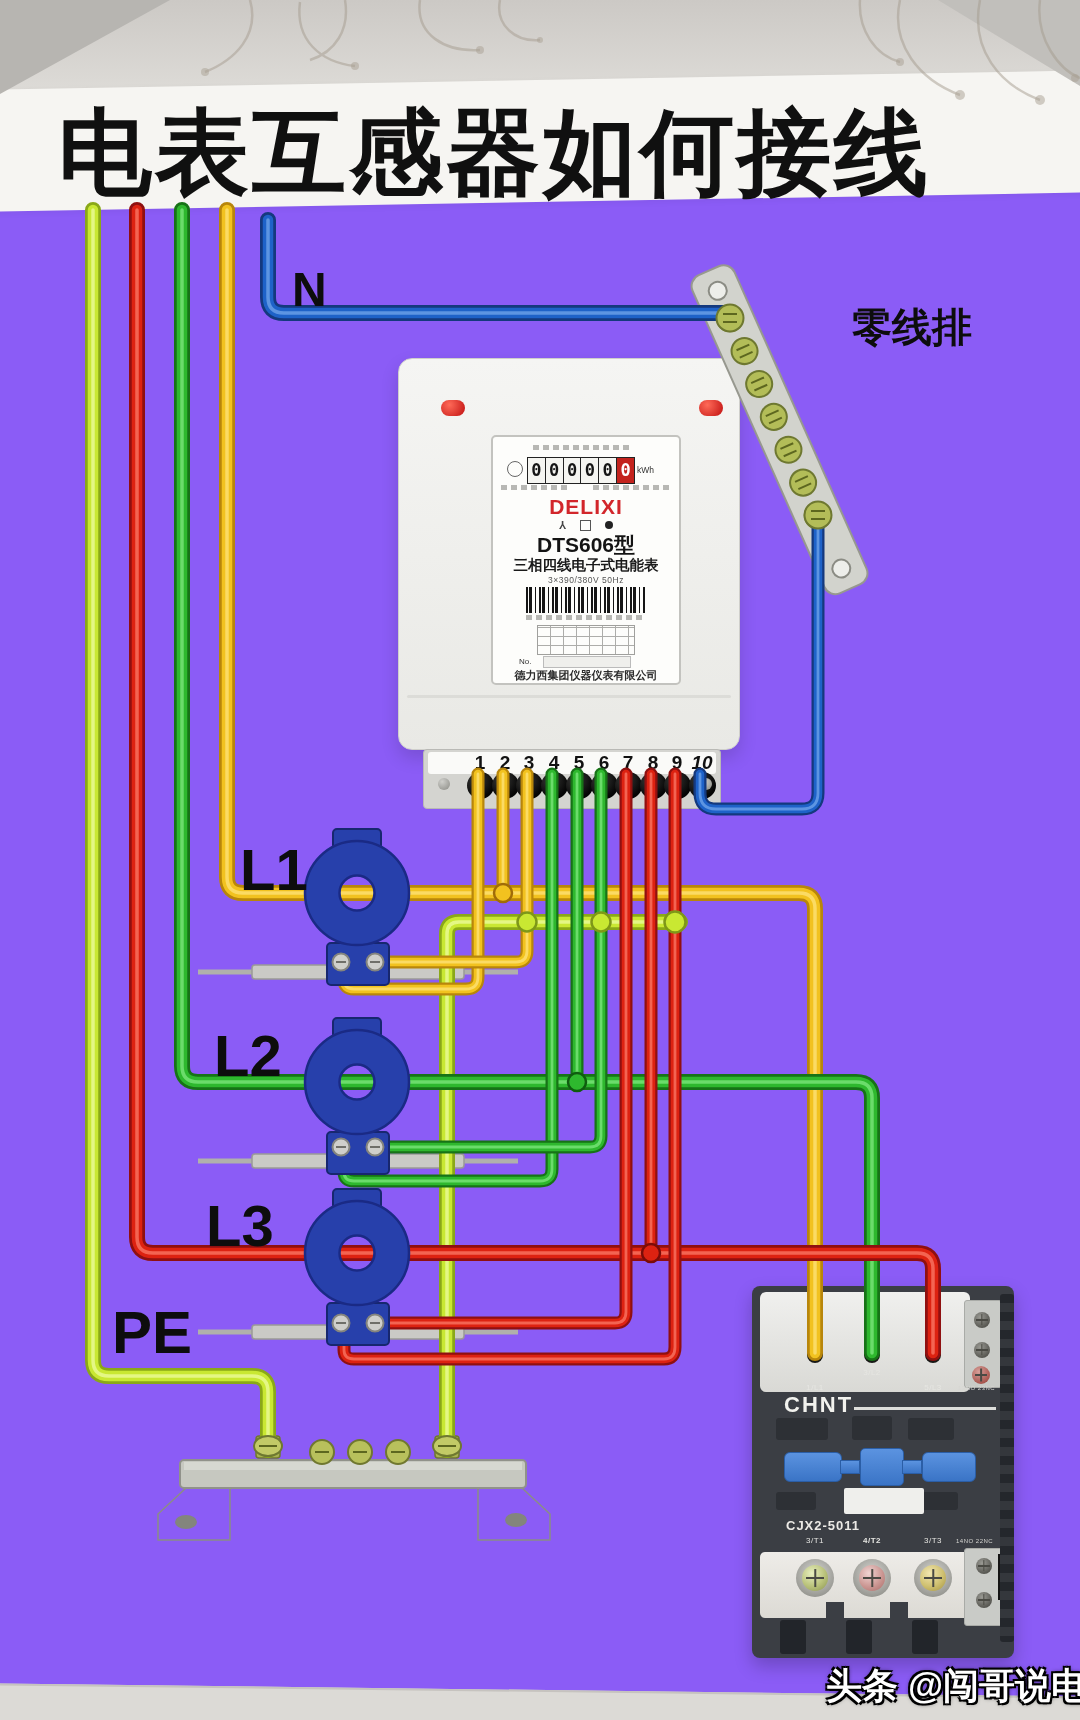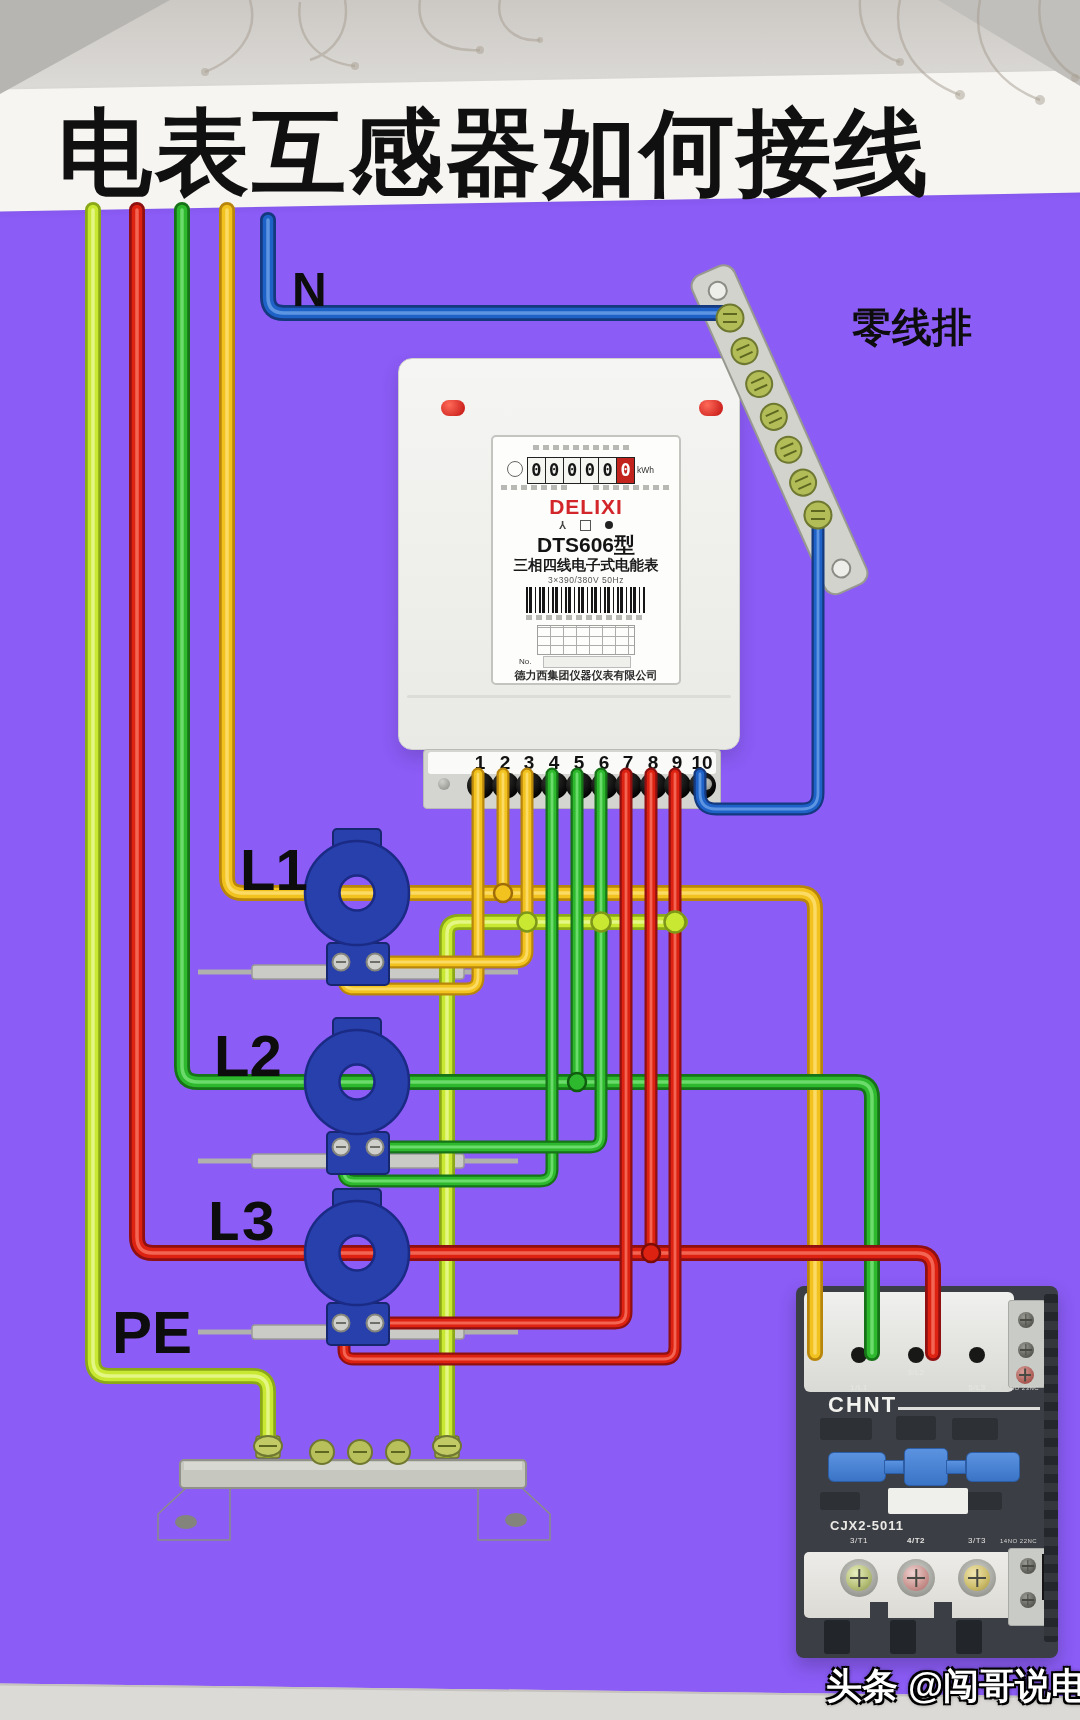--- a/index.html
+++ b/index.html
@@ -59,21 +59,21 @@
   .no-slot{left:50px;top:219px;width:86px;height:10px;background:#efefec;border:1px solid #bbb;}
   .company{left:0;top:231px;width:100%;text-align:center;font-size:11px;font-weight:700;color:#2c2c2c;}
   .term-block{left:24px;top:390px;width:296px;height:58px;background:#d4d4d0;border:1px solid #b9b9b5;border-radius:4px;}
   .num-strip{left:4px;top:2px;width:288px;height:22px;background:#fafaf8;border-radius:3px;}
   .tnum{top:2px;width:26px;text-align:center;font-size:19px;font-weight:800;color:#111;}
   .term-c{top:22px;width:27px;height:27px;border-radius:50%;background:radial-gradient(circle at 35% 30%,#3a3a38,#050505 70%);}
   .end-screw{top:28px;width:12px;height:12px;border-radius:50%;background:radial-gradient(circle at 35% 30%,#cfcfcb,#8a8a84);}
 
   
   .contactor{left:752px;top:1286px;width:262px;height:372px;background:#3b3e44;border-radius:8px;
-    box-shadow:0 8px 18px rgba(0,0,0,.22);z-index:2;margin-left:44px;}
+    box-shadow:0 8px 18px rgba(0,0,0,.22);z-index:2;}
   .c-topblock{left:8px;top:6px;width:210px;height:100px;background:linear-gradient(180deg,#f0f0ee,#d9d9d5);border-radius:6px;}
   .tterm{width:38px;height:38px;border-radius:50%;background:radial-gradient(circle at 35% 30%,#ececе8,#98988f 78%);}
   .tterm i{position:absolute;left:11px;top:11px;width:16px;height:16px;border-radius:50%;background:#181816;}
   .ct-lab{font-size:8px;color:#e6e6e2;width:34px;text-align:center;letter-spacing:.5px;}
   .aux-lab{font-size:6px;color:#d6d6d2;letter-spacing:.5px;}
   .c-auxtop{left:212px;top:14px;width:36px;height:86px;background:#c9cbc7;border:1px solid #a9aba7;border-radius:3px;}
   .c-auxbot{left:212px;top:262px;width:42px;height:76px;background:#c9cbc7;border:1px solid #a9aba7;border-radius:3px;}
   .screw{border-radius:50%;background:radial-gradient(circle at 38% 32%,#e3e3df,#97978f 70%,#6f6f67);}
   .screw::before,.screw::after{content:"";position:absolute;left:15%;right:15%;top:46%;height:9%;background:#4a4a44;}
   .screw::after{transform:rotate(90deg);}
@@ -171,21 +171,21 @@
       <div class="abs num-strip"></div>
       <span class="abs tnum" style="left:43px;">1</span>
       <span class="abs tnum" style="left:68px;">2</span>
       <span class="abs tnum" style="left:92px;">3</span>
       <span class="abs tnum" style="left:117px;">4</span>
       <span class="abs tnum" style="left:142px;">5</span>
       <span class="abs tnum" style="left:167px;">6</span>
       <span class="abs tnum" style="left:191px;">7</span>
       <span class="abs tnum" style="left:216px;">8</span>
       <span class="abs tnum" style="left:240px;">9</span>
-      <span class="abs tnum" style="left:265px;">10</span>
+      <span class="abs tnum" style="left:265px;font-style:italic;">10</span>
       <div class="abs term-c" style="left:43px;"></div>
       <div class="abs term-c" style="left:68px;"></div>
       <div class="abs term-c" style="left:92px;"></div>
       <div class="abs term-c" style="left:117px;"></div>
       <div class="abs term-c" style="left:142px;"></div>
       <div class="abs term-c" style="left:167px;"></div>
       <div class="abs term-c" style="left:191px;"></div>
       <div class="abs term-c" style="left:216px;"></div>
       <div class="abs term-c" style="left:240px;"></div>
       <div class="abs term-c" style="left:265px;"></div>
@@ -478,17 +478,17 @@
         <line x1="259" y1="1446" x2="277" y2="1446"></line>
           <line x1="438" y1="1446" x2="456" y2="1446"></line>
       </g>
     </g>
   </svg>
 
   <div class="abs wire-label" style="left:292px;top:262px;font-size:48px;">N</div>
   <div class="abs wire-label" style="left:852px;top:300px;font-size:40px;">零线排</div>
   <div class="abs wire-label" style="left:240px;top:836px;font-size:58px;">L1</div>
   <div class="abs wire-label" style="left:214px;top:1022px;font-size:58px;">L2</div>
-  <div class="abs wire-label" style="left:206px;top:1192px;font-size:58px;font-family:Liberation Mono, monospace;">L3</div>
+  <div class="abs wire-label" style="left:206px;top:1192px;font-size:58px;">L3</div>
   <div class="abs wire-label" style="left:112px;top:1298px;font-size:60px;">PE</div>
 
   <div class="abs watermark">头条 @闯哥说电气</div>
 </div>
 
 </body></html>

